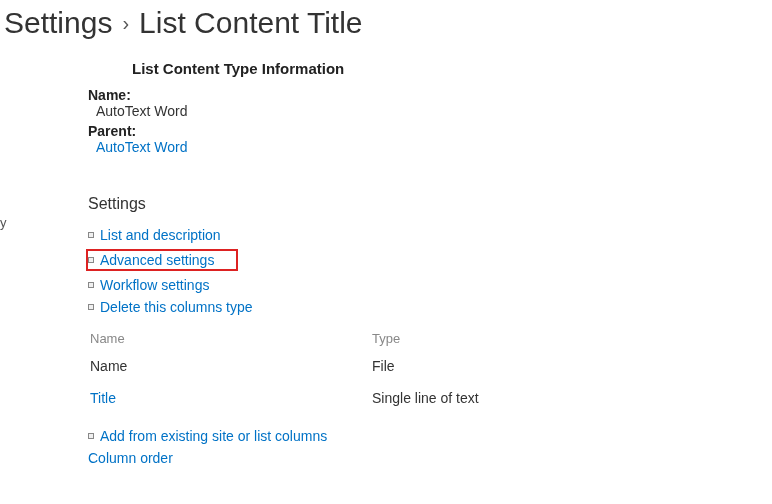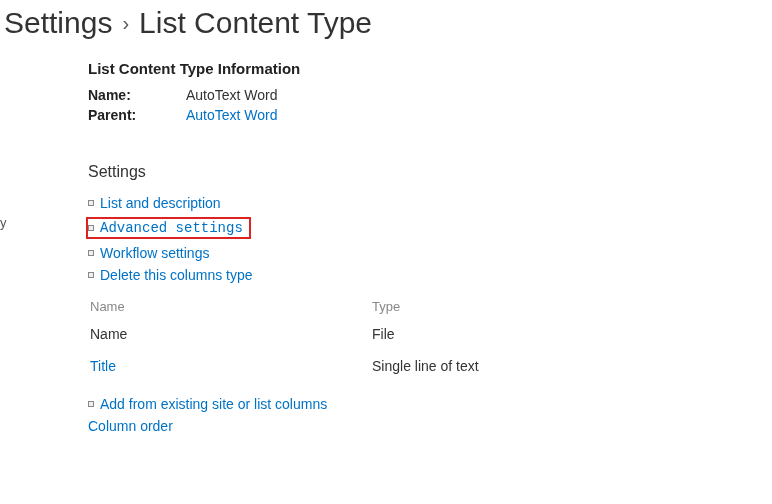--- a/index.html
+++ b/index.html
@@ -30,25 +30,27 @@
       padding: 0 2px;
     }
     .content {
       padding-left: 88px;
     }
     .section-title {
       font-size: 15px;
       font-weight: 600;
       color: #222;
       margin-bottom: 10px;
+      margin-left: 44px;
     }
     .info-row {
       display: flex;
       font-size: 14px;
       margin-bottom: 4px;
+      flex-direction: column;
     }
     .info-label {
       font-weight: 600;
       width: 90px;
       color: #222;
     }
     .info-value {
       font-weight: 400;
       color: #333;
       margin-left: 8px;
@@ -78,25 +80,24 @@
       display: inline-block;
       width: 6px;
       height: 6px;
       border: 1px solid #888;
       background: #f0f0f0;
       margin-right: 6px;
       flex-shrink: 0;
     }
     .highlighted {
       border: 2px solid #d22;
-      padding: 1px 6px 1px 0;
+      padding: 1px 22px 1px 0;
       display: inline-flex;
       align-items: center;
       margin-left: -2px;
-      font-family: Liberation Mono, monospace;
     }
     .columns-table {
       font-size: 14px;
       margin-top: 8px;
       width: 560px;
     }
     .columns-table th {
       text-align: left;
       font-weight: 400;
       color: #888;
@@ -119,21 +120,21 @@
       font-size: 13px;
       color: #555;
     }
   </style>
 </head>
 <body>
 
 <div class="breadcrumb">
   <span>Settings</span>
   <span class="sep">›</span>
-  <span>List Content Type</span>
+  <span>List Content Title</span>
 </div>
 
 <div class="partial-text">y</div>
 
 <div class="content">
 
   <div class="section-title">List Content Type Information</div>
 
   <div class="info-row">
     <div class="info-label">Name:</div>

